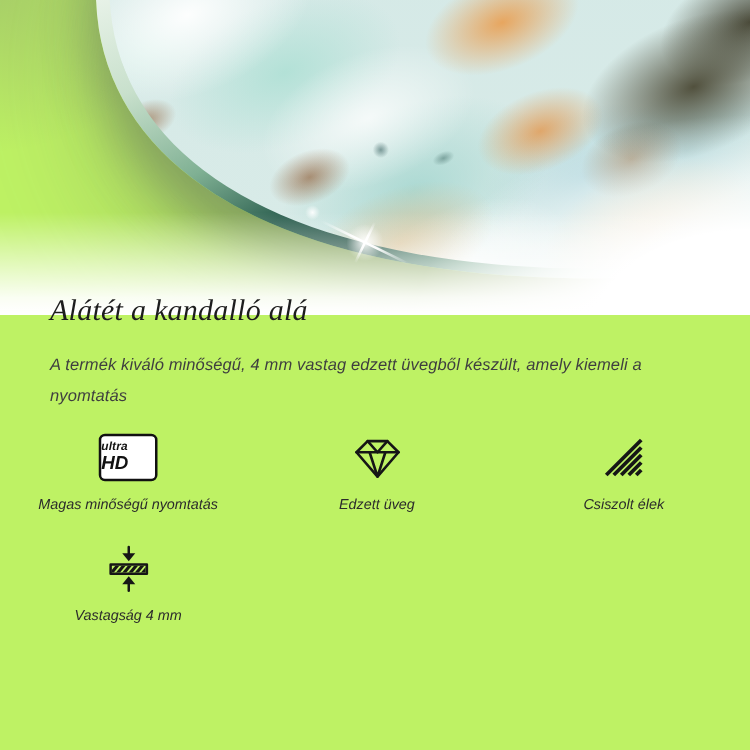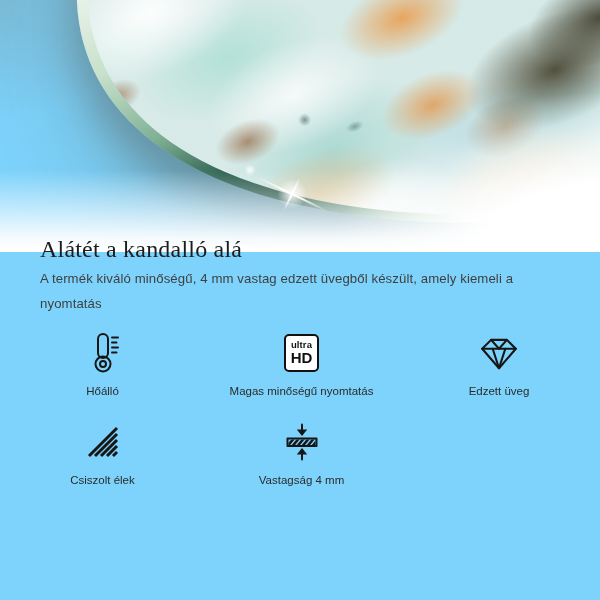--- a/index.html
+++ b/index.html
@@ -1,19 +1,20 @@
 <!DOCTYPE html>
 <html lang="hu"><head>
 <meta charset="utf-8">
 <style>
   * { margin:0; padding:0; box-sizing:border-box; }
   html,body { background:#fff; }
   .page {
-    position:relative; width:600px; height:600px; background:#7dd3fc; overflow:hidden;
+    position:relative; width:600px; height:600px; background:#bef264; overflow:hidden;
     font-family:"Liberation Sans","DejaVu Sans",sans-serif;
+    font-style:italic;
   }
 
   
   .hero {
     position:absolute; left:0; top:0; width:600px; height:252px; overflow:hidden;
     background: radial-gradient(260px 210px at -3% -8%, rgba(116,122,117,0.32), rgba(255,255,255,0) 68%);
   }
   
   .disc-edge {
     position:absolute; left:20px; top:-703px; width:1914px; height:812px;
@@ -73,34 +74,34 @@
     background:radial-gradient(circle, rgba(255,255,255,0.9), rgba(255,255,255,0) 70%);
   }
 
   
   .content { position:absolute; left:40px; top:234px; width:525px; }
   h1 {
     font-family:"Liberation Serif","DejaVu Serif",serif; font-weight:400;
     font-size:24px; line-height:1.32; color:#1d1d1d; letter-spacing:0.2px;
   }
   h1 span { display:block; }
-  .desc { font-size:13.2px; line-height:25px; color:#3f3f3f; letter-spacing:0.1px; }
+  .desc { margin-top:13px; font-size:13.2px; line-height:25px; color:#3f3f3f; letter-spacing:0.1px; }
 
   
   .features {
     margin-top:14px; margin-left:-40px; width:600px;
     display:grid; grid-template-columns:205px 193px 202px; row-gap:22px;
   }
   .feature { display:flex; flex-direction:column; align-items:center; }
   .icon-wrap { height:46px; display:flex; align-items:center; justify-content:center; }
   .flabel { margin-top:9px; font-size:11.5px; color:#2b2b2b; white-space:nowrap; }
   .ico { stroke:#161616; fill:none; stroke-width:2; stroke-linecap:round; stroke-linejoin:round; }
   .uhd-box {
-    width:35px; height:38px; border:2.5px solid #111; border-radius:5px;
-    display:flex; flex-direction:column; align-items:center; justify-content:center; background:#fff;
+    width:47px; height:38px; border:2.5px solid #111; border-radius:5px;
+    display:flex; flex-direction:column; align-items:flex-start; justify-content:center; background:#fff;
   }
   .uhd-top { font-size:9.5px; font-weight:700; color:#111; line-height:1.05; letter-spacing:0.1px; }
   .uhd-hd  { font-size:15px; font-weight:800; color:#111; line-height:1.05; }
 </style>
 </head>
 <body>
 
 <div class="page">
 
   <div class="hero">
@@ -118,31 +119,20 @@
   <div class="content">
     <h1>
       <span>Alátét a kandalló alá</span>
     </h1>
     <div class="desc">
       <div>A termék kiváló minőségű, 4 mm vastag edzett üvegből készült, amely kiemeli a nyomtatás</div>
     </div>
 
     <div class="features">
 
-      <div class="feature">
-        <div class="icon-wrap">
-          <svg class="ico" width="40" height="44" viewBox="0 0 40 44">
-            <rect x="15" y="3" width="10" height="24" rx="5"></rect>
-            <circle cx="20" cy="33" r="7.5"></circle>
-            <circle cx="20" cy="33" r="3"></circle>
-            <path d="M29 6.5 H35 M29 11.5 H33.5 M29 16.5 H35 M29 21.5 H33.5"></path>
-          </svg>
-        </div>
-        <div class="flabel">Hőálló</div>
-      </div>
 
       <div class="feature">
         <div class="icon-wrap">
           <div class="uhd-box">
             <span class="uhd-top">ultra</span>
             <span class="uhd-hd">HD</span>
           </div>
         </div>
         <div class="flabel">Magas minőségű nyomtatás</div>
       </div>

